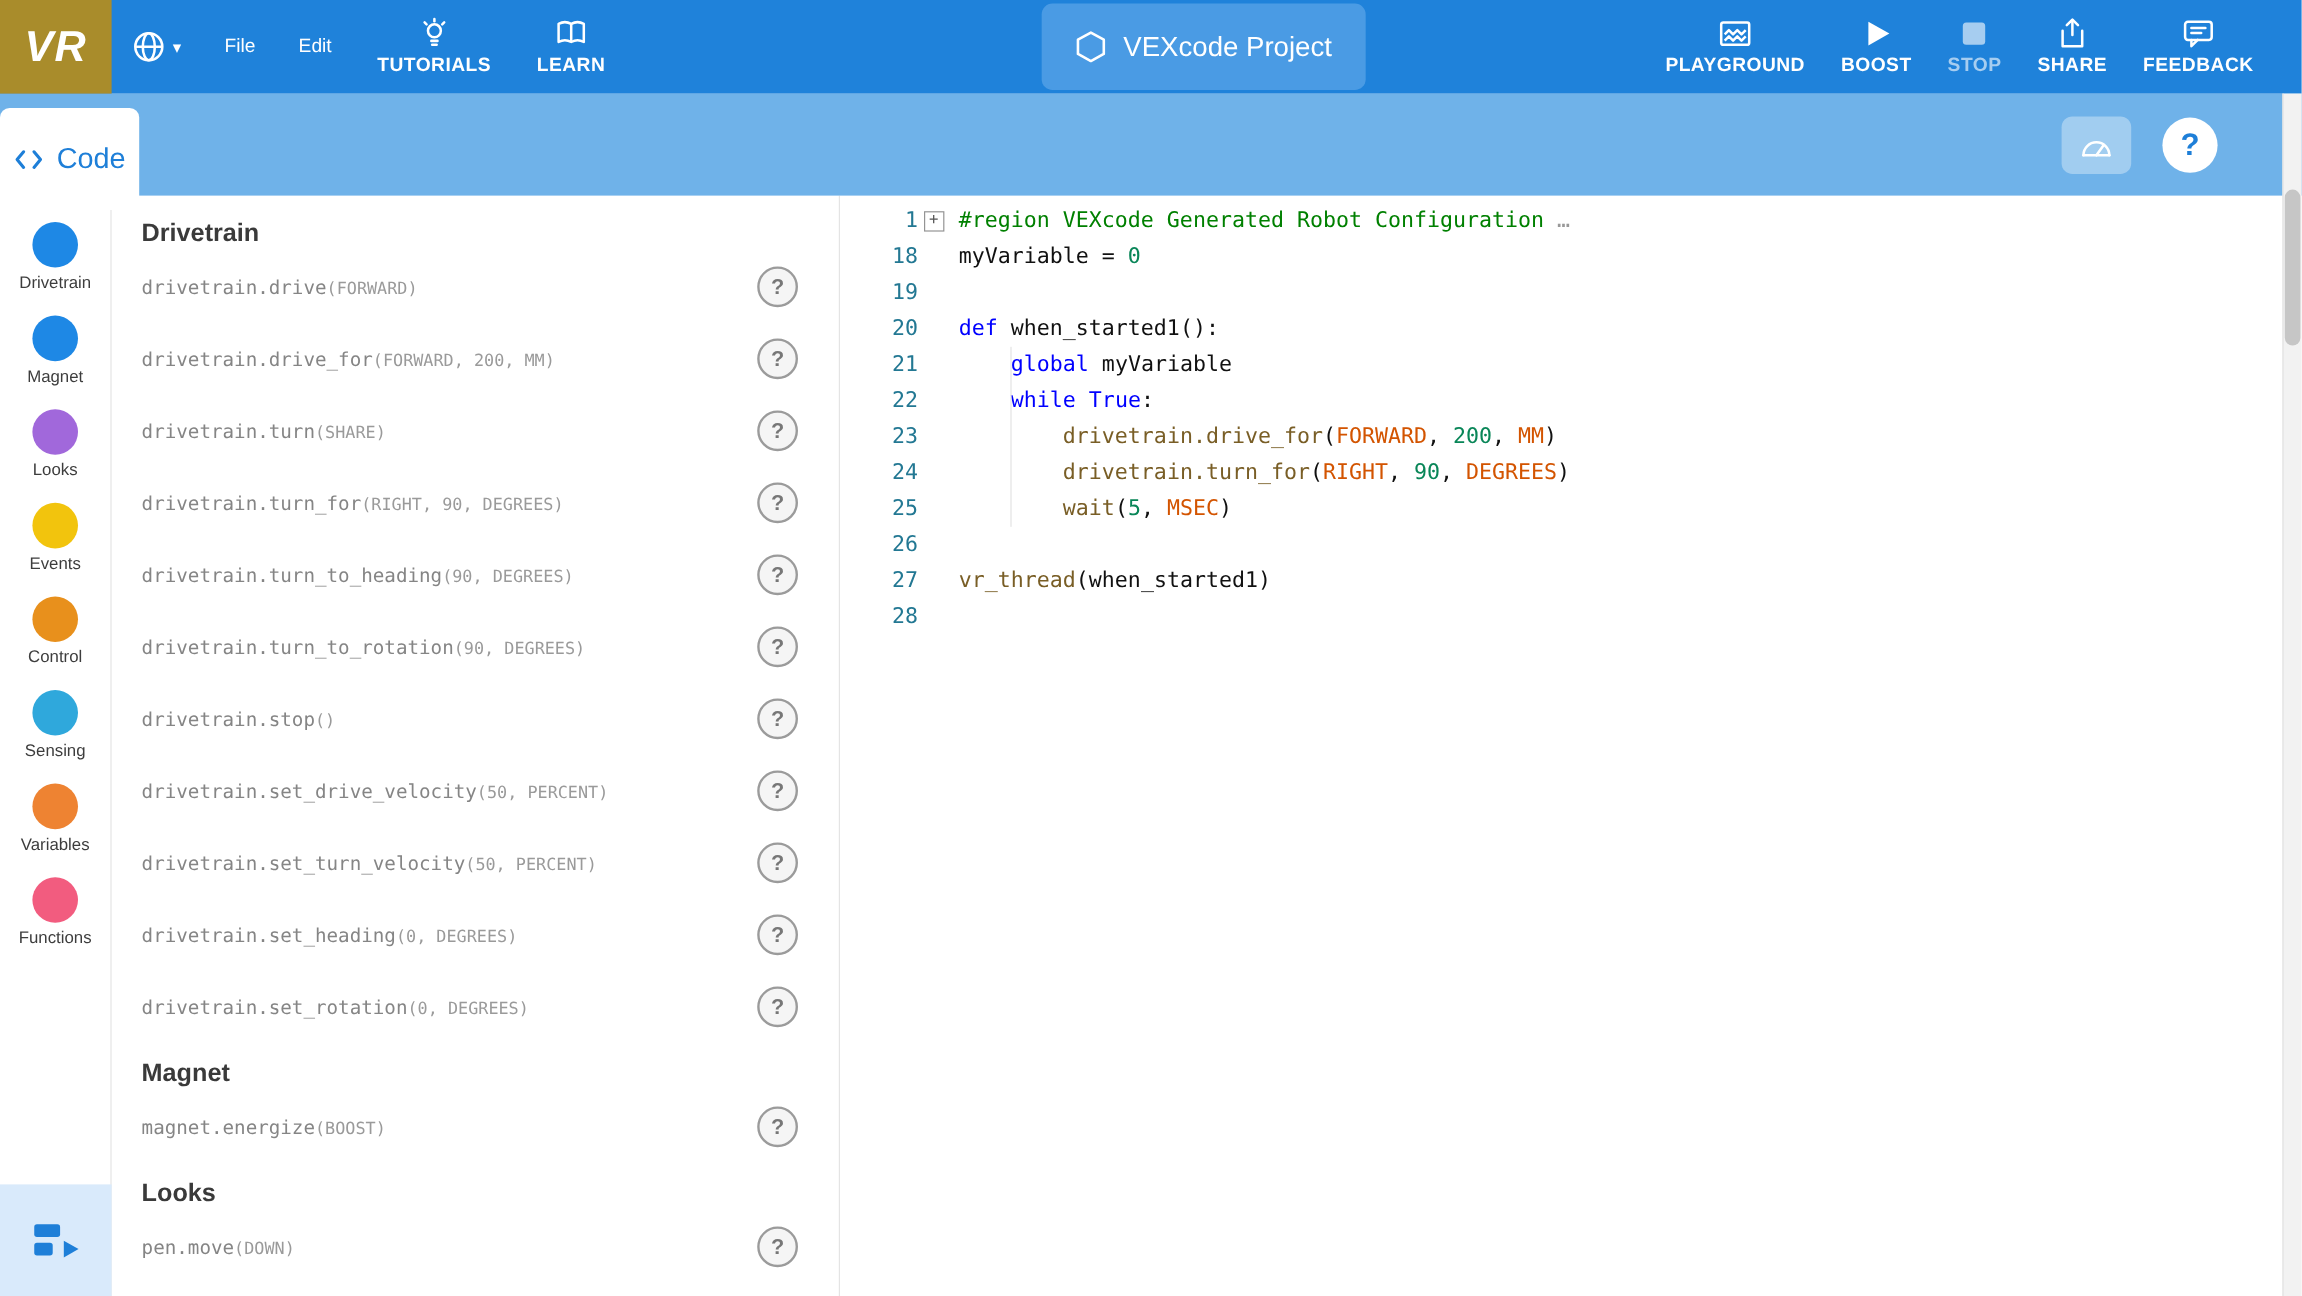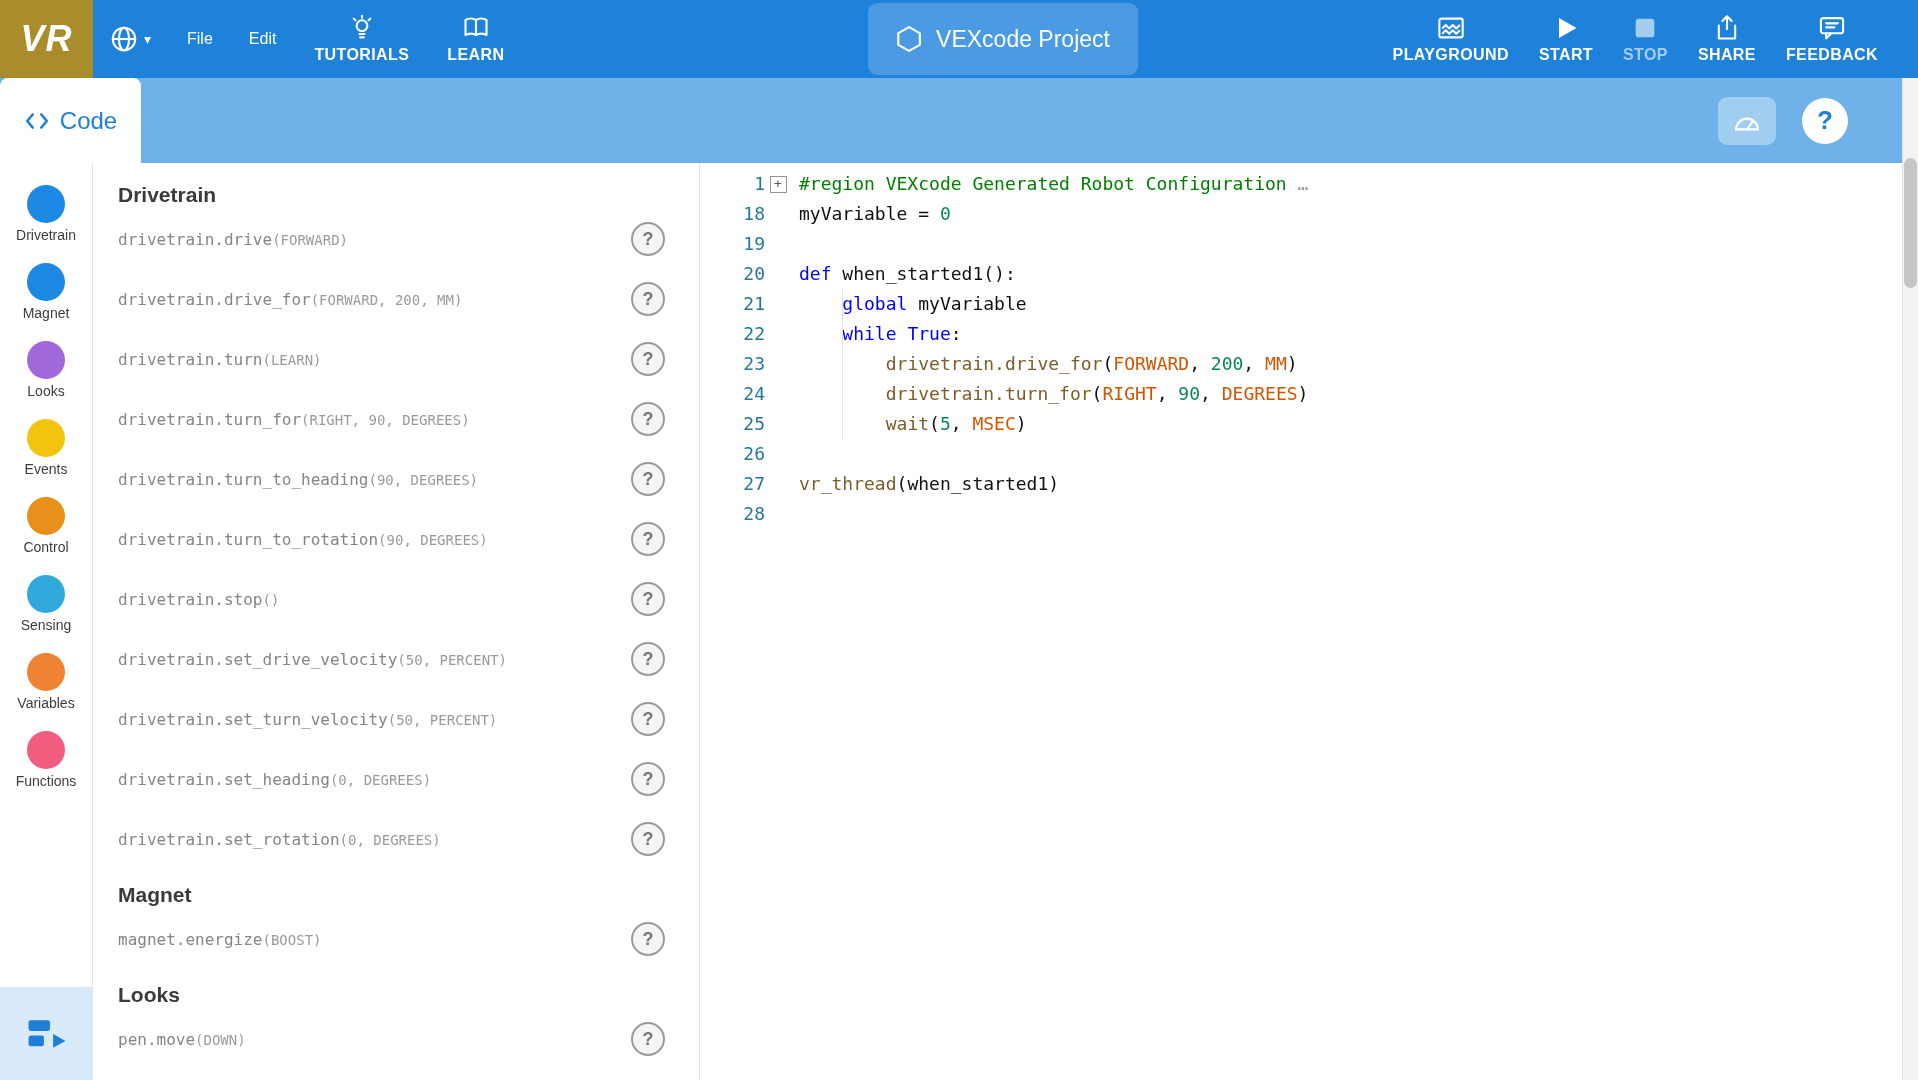--- a/index.html
+++ b/index.html
@@ -12,21 +12,21 @@
   .caret { color:#fff; font-size:14px; margin-left:5px; }
   .menu-item { background:none; border:none; color:#fff; font-size:16px; margin-left:36px; cursor:pointer; font-family:inherit; }
   .icon-stack { display:flex; flex-direction:column; align-items:center; gap:4px; margin-left:38px; cursor:pointer; }
   .icon-stack .lbl { color:#fff; font-size:16px; font-weight:bold; letter-spacing:.4px; }
   .icon-stack.disabled .lbl { color:var(--disabled); }
   .project-pill { position:absolute; left:calc(50% + 44px); top:50%; transform:translate(-50%,-50%); background:var(--pill_bg); border-radius:9px; height:72px; padding:0 28px; display:flex; align-items:center; gap:14px; color:#fff; font-size:23px; cursor:pointer; }
   .topbar-right { margin-left:auto; display:flex; gap:30px; padding-right:40px; }
 
   
   .subbar { position:absolute; top:78px; left:0; width:1918px; height:85px; background:var(--subbar); z-index:4; }
-  .code-tab { position:absolute; left:0; top:0; width:141px; height:85px; background:#fff; border-radius:8px 8px 0 0; display:flex; align-items:center; justify-content:center; gap:10px; color:var(--accent); font-size:24px; font-weight:500; cursor:pointer; }
+  .code-tab { position:absolute; left:0; top:12px; width:116px; height:85px; background:#fff; border-radius:8px 8px 0 0; display:flex; align-items:center; justify-content:center; gap:10px; color:var(--accent); font-size:24px; font-weight:500; cursor:pointer; }
   .subbar-right { position:absolute; right:70px; top:50%; transform:translateY(-50%); display:flex; gap:26px; align-items:center; }
   .gauge-btn { width:58px; height:48px; border-radius:9px; background:rgba(255,255,255,.35); display:flex; align-items:center; justify-content:center; cursor:pointer; }
   .help-btn { width:46px; height:46px; border-radius:50%; background:#fff; color:var(--accent); display:flex; align-items:center; justify-content:center; font-size:26px; font-weight:bold; cursor:pointer; }
 
   
   .content { position:absolute; top:163px; left:0; width:1918px; height:917px; background:#fff; }
 
   .cat-sidebar { position:absolute; left:0; top:0; width:93px; height:917px; border-right:1px solid var(--divider); padding-top:12px; }
   .cat-item { height:78px; display:flex; flex-direction:column; align-items:center; justify-content:center; gap:4px; cursor:pointer; }
   .cat-dot { width:38px; height:38px; border-radius:50%; }
@@ -126,21 +126,21 @@
         </svg>
       </span>
       <span class="lbl">PLAYGROUND</span>
     </div>
     <div class="icon-stack" style="margin-left:0">
       <span>
         <svg width="28" height="28" viewBox="0 0 24 24">
             <polygon points="6,3.5 21,12 6,20.5" fill="#fff"></polygon>
           </svg>
       </span>
-      <span class="lbl">START</span>
+      <span class="lbl">BOOST</span>
     </div>
     <div class="icon-stack disabled" style="margin-left:0">
       <span>
         <svg width="28" height="28" viewBox="0 0 24 24">
             <rect x="4" y="4" width="16" height="16" rx="2.5" fill="#A6CDF0"></rect>
           </svg>
       </span>
       <span class="lbl">STOP</span>
     </div>
     <div class="icon-stack" style="margin-left:0">
@@ -245,21 +245,21 @@
       <div class="cmd-header">Drivetrain</div>
       <div class="cmd-row">
         <span class="cmd-code"><span>drivetrain.drive</span><span class="params">(FORWARD)</span></span>
         <div class="help-circle">?</div>
       </div>
       <div class="cmd-row">
         <span class="cmd-code"><span>drivetrain.drive_for</span><span class="params">(FORWARD, 200, MM)</span></span>
         <div class="help-circle">?</div>
       </div>
       <div class="cmd-row">
-        <span class="cmd-code"><span>drivetrain.turn</span><span class="params">(LEARN)</span></span>
+        <span class="cmd-code"><span>drivetrain.turn</span><span class="params">(SHARE)</span></span>
         <div class="help-circle">?</div>
       </div>
       <div class="cmd-row">
         <span class="cmd-code"><span>drivetrain.turn_for</span><span class="params">(RIGHT, 90, DEGREES)</span></span>
         <div class="help-circle">?</div>
       </div>
       <div class="cmd-row">
         <span class="cmd-code"><span>drivetrain.turn_to_heading</span><span class="params">(90, DEGREES)</span></span>
         <div class="help-circle">?</div>
       </div>

